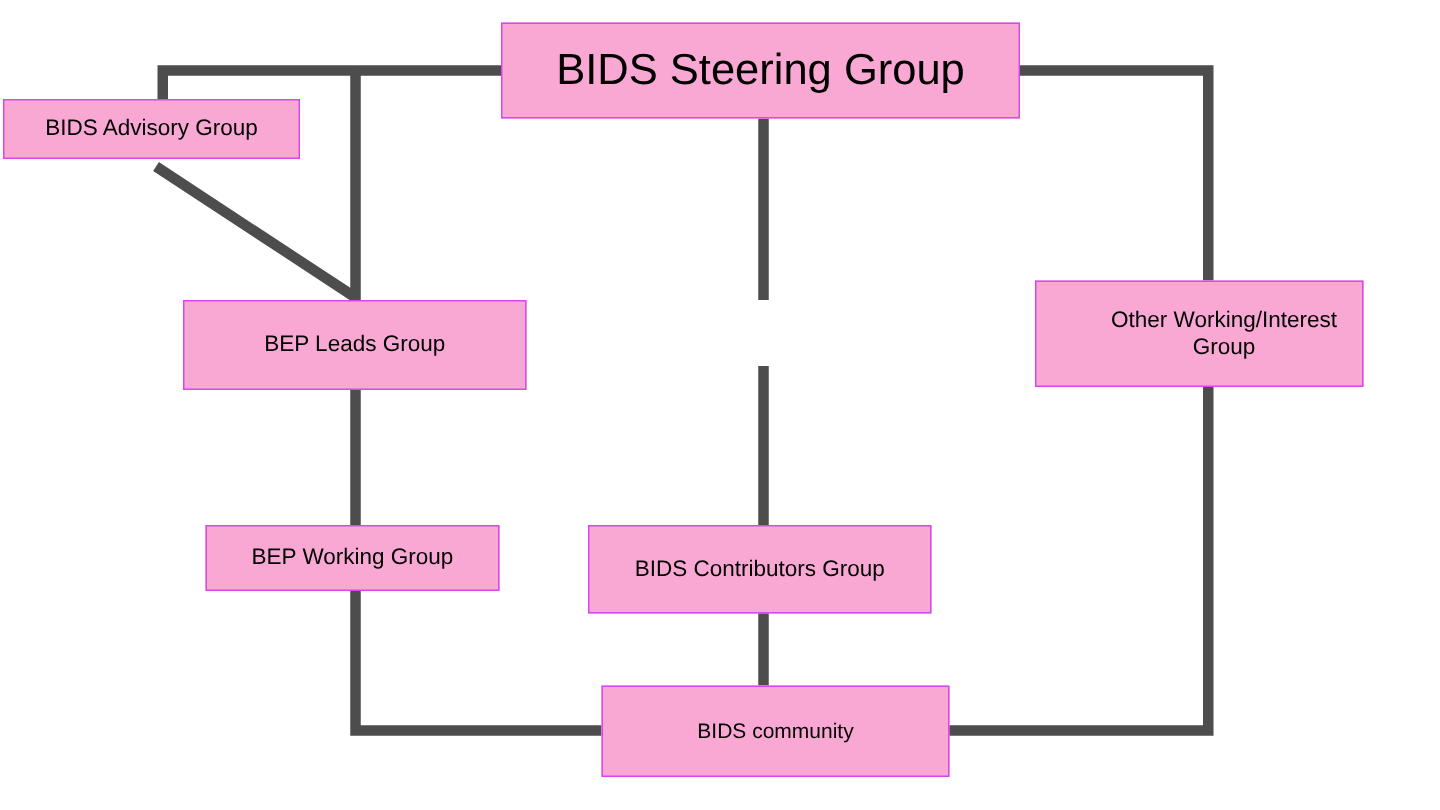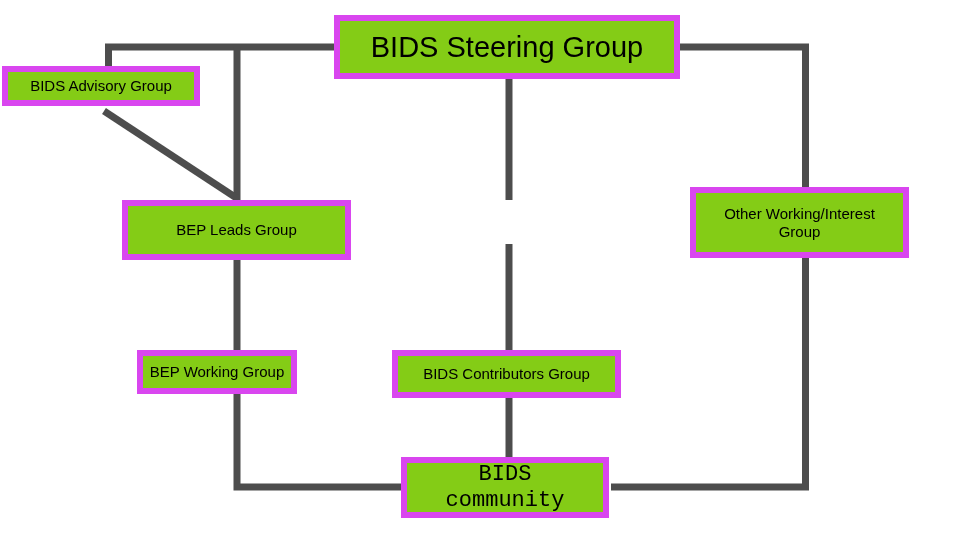--- a/index.html
+++ b/index.html
@@ -20,42 +20,42 @@
   #edges {
     position: absolute;
     left: 0;
     top: 0;
     width: 960px;
     height: 540px;
   }
   .node {
     position: absolute;
     box-sizing: border-box;
-    background: #84cc16;
-    border: 6px solid #d946ef;
+    background: #f9a8d4;
+    border: 1px solid #d946ef;
     display: flex;
     align-items: center;
     text-align: center;
     color: #000000;
     line-height: 1.18;
     z-index: 5;
     padding: 2px 6px;
   }
   .node .label {
     display: block;
     width: 100%;
   }
   .n-steering { left: 334px; top: 15px; width: 346px; height: 64px; font-size: 29px; }
   .n-advisory { left: 2px;   top: 66px;  width: 198px; height: 40px; font-size: 15px; }
   .n-bepleads { left: 122px; top: 200px; width: 229px; height: 60px; font-size: 15px; }
   .n-maintainers { left: 391px; top: 200px; width: 230px; height: 44px; font-size: 15px; }
-  .n-other { left: 690px; top: 187px; width: 219px; height: 71px; font-size: 15px; }
-  .n-bepworking { left: 137px; top: 350px; width: 160px; height: 44px; font-size: 15px; }
-  .n-contributors { left: 392px; top: 350px; width: 229px; height: 48px; font-size: 15px; }
-  .n-community { left: 401px; top: 457px; width: 208px; height: 61px; font-size: 22px; font-family: Liberation Mono, monospace; }
+  .n-other { left: 690px; top: 187px; width: 219px; height: 71px; font-size: 15px; padding-left: 39px; }
+  .n-bepworking { left: 137px; top: 350px; width: 196px; height: 44px; font-size: 15px; }
+  .n-contributors { left: 392px; top: 350px; width: 229px; height: 59px; font-size: 15px; }
+  .n-community { left: 401px; top: 457px; width: 232px; height: 61px; font-size: 14px; }
 </style>
 </head>
 <body>
 
 <div id="canvas">
 
   <svg id="edges" viewBox="0 0 960 540" xmlns="http://www.w3.org/2000/svg">
     <g fill="none" stroke="#4d4d4d" stroke-width="7" stroke-linecap="butt" stroke-linejoin="miter">
 
       <path d="M 334 47 L 108.5 47 L 108.5 66"></path>

